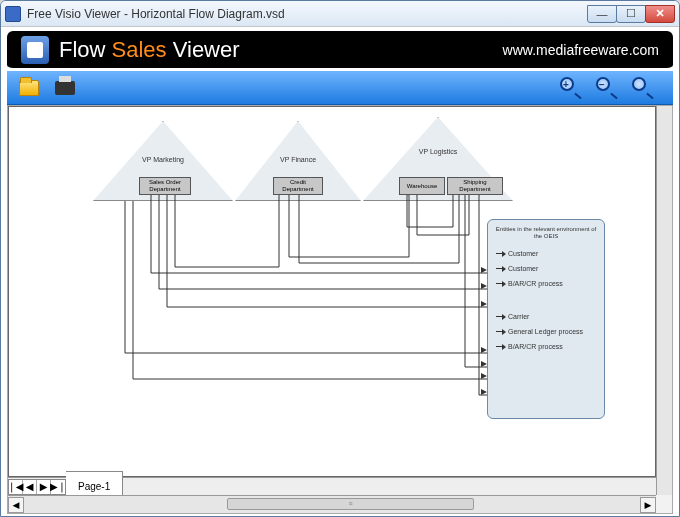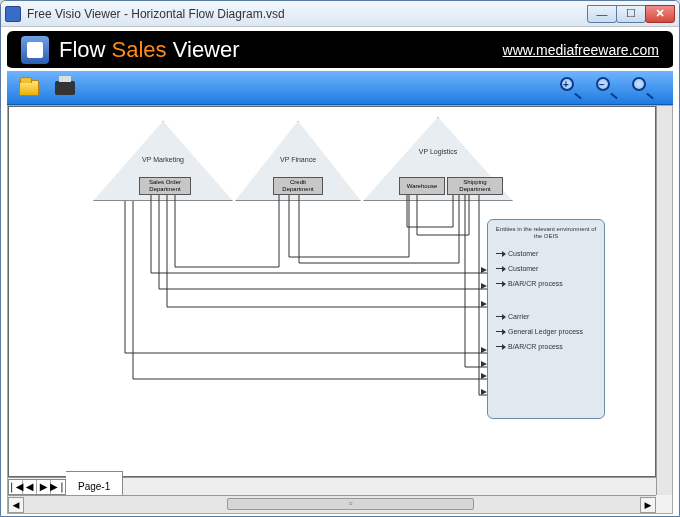--- a/index.html
+++ b/index.html
@@ -10,21 +10,21 @@
   .titlebar .title { color: #333; font-size: 12px; flex: 1; }
   .winbtns { display: flex; gap: 0; }
   .winbtn { width: 30px; height: 18px; border: 1px solid #5a7aa0; background: linear-gradient(#eaf2fb,#c9dcf0); display: flex; align-items: center; justify-content: center; font-size: 11px; color: #333; border-radius: 0 0 3px 3px; margin-left: -1px; }
   .winbtn.min { border-bottom-left-radius: 3px; }
   .winbtn.close { background: linear-gradient(#f08f8a,#d24a3c); color: #fff; font-weight: bold; border-color:#a23228; border-bottom-right-radius:3px;}
   .brandbar { height: 40px; background: #000; display: flex; align-items: center; padding: 0 14px; color: #fff; border: 3px solid #fff; border-top: none; border-left:none; border-right:none; margin:4px 6px 0 6px; border-radius:6px;}
   .brandbar .logo { width: 28px; height: 28px; background: linear-gradient(#6fa0e6,#2a5fb3); border-radius: 4px; margin-right: 10px; position: relative; }
   .brandbar .logo::after{content:"";position:absolute;left:6px;top:6px;width:16px;height:16px;background:#fff;border-radius:2px;}
   .brandbar .brand { font-size: 22px; font-weight: 300; }
   .brand .o1{color:#ff8c1a;} .brand .rest{color:#fff;text-align:right;}
-  .brandbar .url { margin-left: auto; font-size: 14px; text-decoration: underline; color: #fff; }
+  .brandbar .url { margin-left: auto; font-size: 14px; color: #fff; }
   .toolbar { height: 34px; background: linear-gradient(#6fb4ff,#1e7be0); display: flex; align-items: center; padding: 0 8px; border-bottom: 1px solid #0d5bb0; margin:0 6px;}
   .toolbtn { width: 28px; height: 26px; margin-right: 8px; display:flex;align-items:center;justify-content:center; border-radius:3px;}
   .folder{width:20px;height:16px;background:linear-gradient(#ffe680,#f0b000);border:1px solid #c08000;border-radius:2px 2px 0 0;position:relative;}
   .folder::before{content:"";position:absolute;top:-4px;left:0;width:10px;height:5px;background:#f0c030;border:1px solid #c08000;border-bottom:none;border-radius:2px 2px 0 0;}
   .printer{width:20px;height:14px;background:#333;border-radius:2px;position:relative;}
   .printer::before{content:"";position:absolute;top:-5px;left:4px;width:12px;height:6px;background:#ddd;}
   .spacer{flex:1;}
   .mag{width:22px;height:22px;position:relative;}
   .mag .lens{width:14px;height:14px;border:2px solid #0a3a8a;border-radius:50%;background:radial-gradient(#cfe4ff,#8fbef5);position:absolute;top:0;left:0;}
   .mag .hand{position:absolute;width:8px;height:2px;background:#0a3a8a;bottom:2px;right:0;transform:rotate(40deg);}

